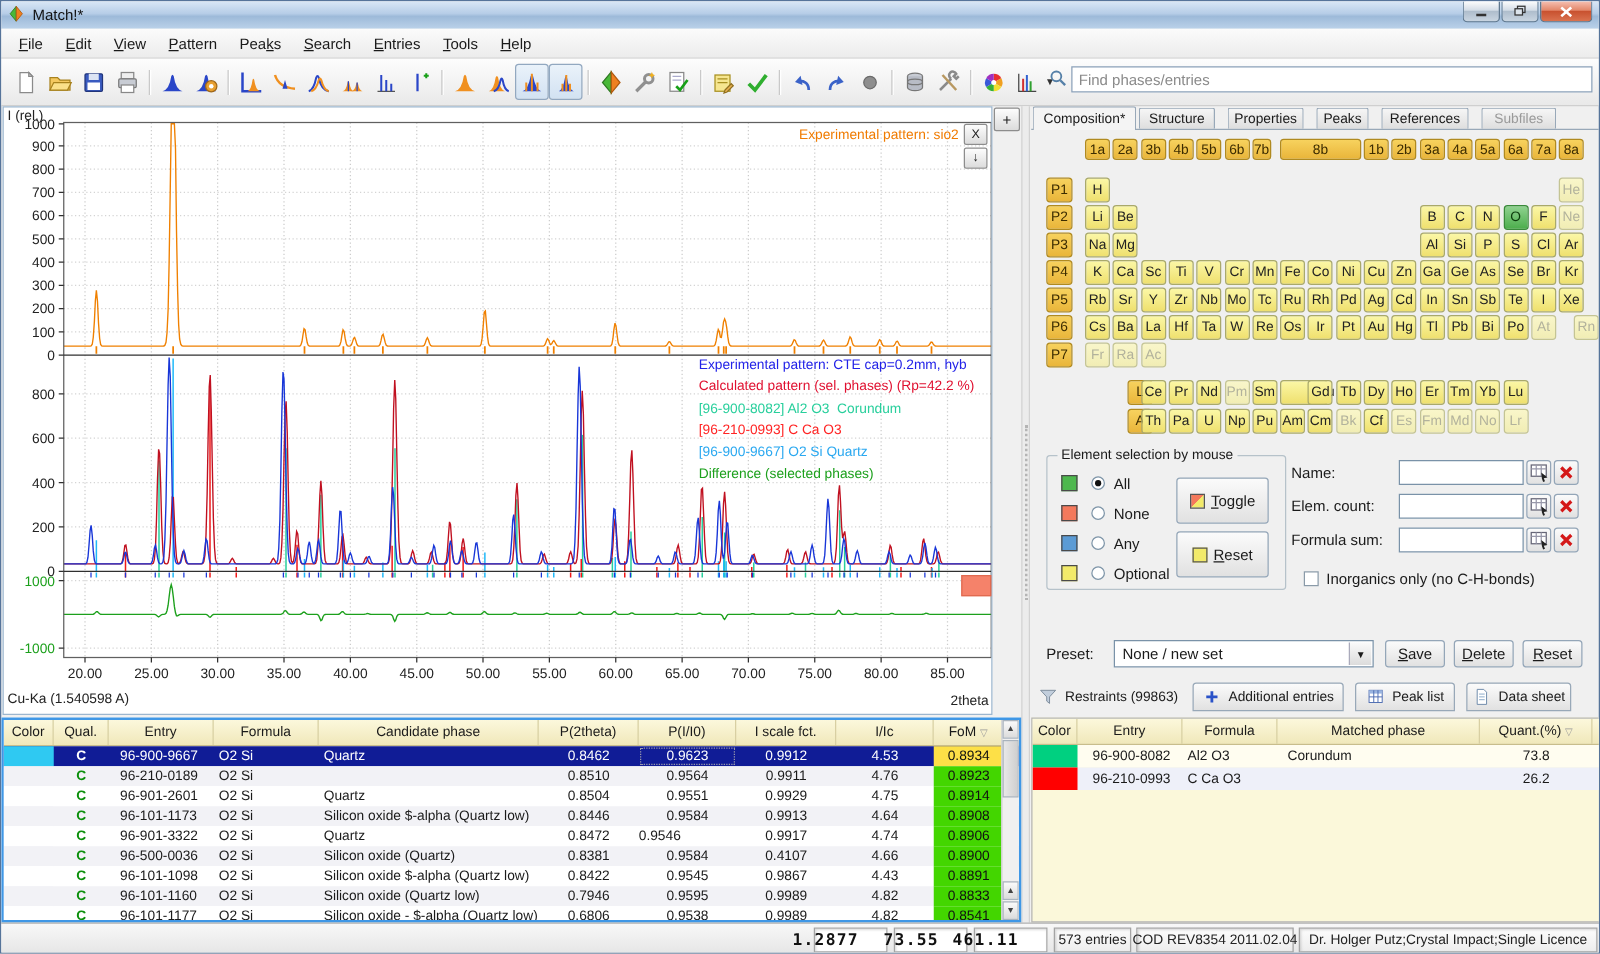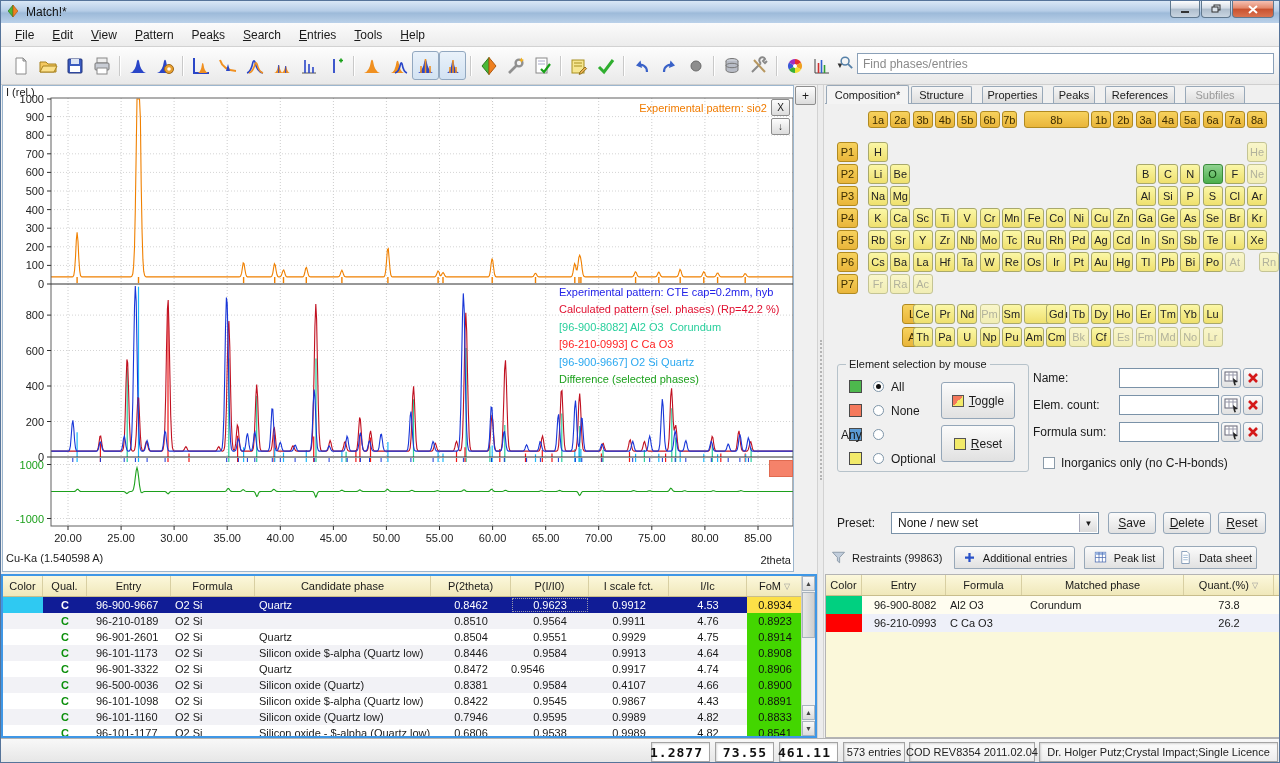--- a/index.html
+++ b/index.html
@@ -99,21 +99,21 @@
   .vscroll{position:absolute;right:0;top:0;width:14px;height:100%;background:#f0f0f0;border-left:1px solid #cfcfcf;box-sizing:border-box;}
   .sbtn{position:absolute;left:0;width:13px;height:15px;background:linear-gradient(#fafafa,#dcdcdc);
     border:1px solid #aab4be;display:flex;align-items:center;justify-content:center;font-size:7px;color:#444;box-sizing:border-box;}
   .sthumb{position:absolute;left:0;width:13px;background:linear-gradient(90deg,#e8e8e8,#cfcfcf);border:1px solid #a8b2bc;box-sizing:border-box;}
   
   .status{position:absolute;left:0;top:737px;width:1280px;height:26px;background:linear-gradient(#f8f8f8,#e5e5e5);
     border-top:1px solid #b2b2b2;box-sizing:border-box;}
   .sbox{position:absolute;top:3px;height:20px;box-sizing:border-box;border:1px solid #a4a4a4;
     box-shadow:inset 1px 1px 2px rgba(0,0,0,.15);}
   .lcd{background:#fff;font-family:"DejaVu Sans Mono",monospace;font-weight:bold;font-size:13px;
-    display:flex;align-items:center;justify-content:flex-end;padding-right:6px;letter-spacing:1px;color:#111;}
+    display:flex;align-items:center;justify-content:flex-end;padding-right:22px;letter-spacing:1px;color:#111;}
   .stext{background:linear-gradient(#fcfcfc,#ededed);display:flex;align-items:center;justify-content:center;
     font-size:11px;padding:0 7px;color:#222;white-space:nowrap;}
 </style>
 </head>
 <body>
 
 <div id="app">
 
   <div class="titlebar">
     <span><svg width="14" height="14" viewBox="0 0 20 20">
@@ -788,21 +788,21 @@
       <div class="gbox"></div>
 <div class="gbox-title">Element selection by mouse</div>
       <div class="sw" style="left:848px;top:379px;background:#4db84d;"></div>
   <div class="radio on" style="left:872px;top:380px;"></div>
   <div class="sel-label" style="left:890px;top:379px;">All</div>
       <div class="sw" style="left:848px;top:403px;background:#f4795c;"></div>
   <div class="radio" style="left:872px;top:404px;"></div>
   <div class="sel-label" style="left:890px;top:403px;">None</div>
       <div class="sw" style="left:848px;top:427px;background:#5b9bd5;"></div>
   <div class="radio" style="left:872px;top:428px;"></div>
-  <div class="sel-label" style="left:840px;top:427px;">Any</div>
+  <div class="sel-label" style="left:890px;top:427px;">Any</div>
       <div class="sw" style="left:848px;top:451px;background:#f2ea6a;"></div>
   <div class="radio" style="left:872px;top:452px;"></div>
   <div class="sel-label" style="left:890px;top:451px;">Optional</div>
       <div class="btn tr-btn" style="top:381px;">
         <span class="tr-sq" style="background:linear-gradient(135deg,#f4795c 50%,#f2ea6a 50%);"></span>
         <span><u>T</u>oggle</span>
       </div>
       <div class="btn tr-btn" style="top:424px;">
         <span class="tr-sq" style="background:#f2ea6a;"></span>
         <span><u>R</u>eset</span>

